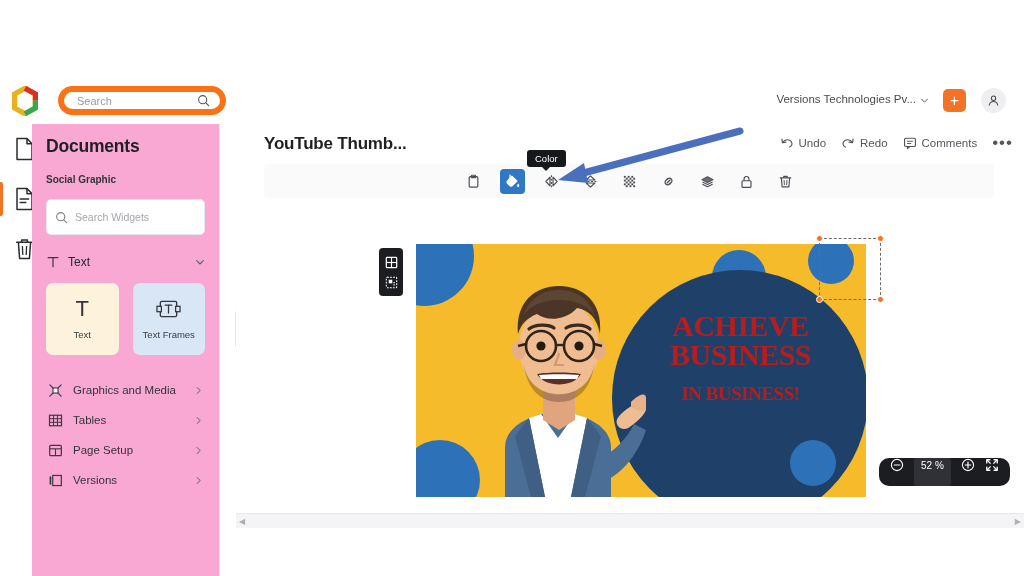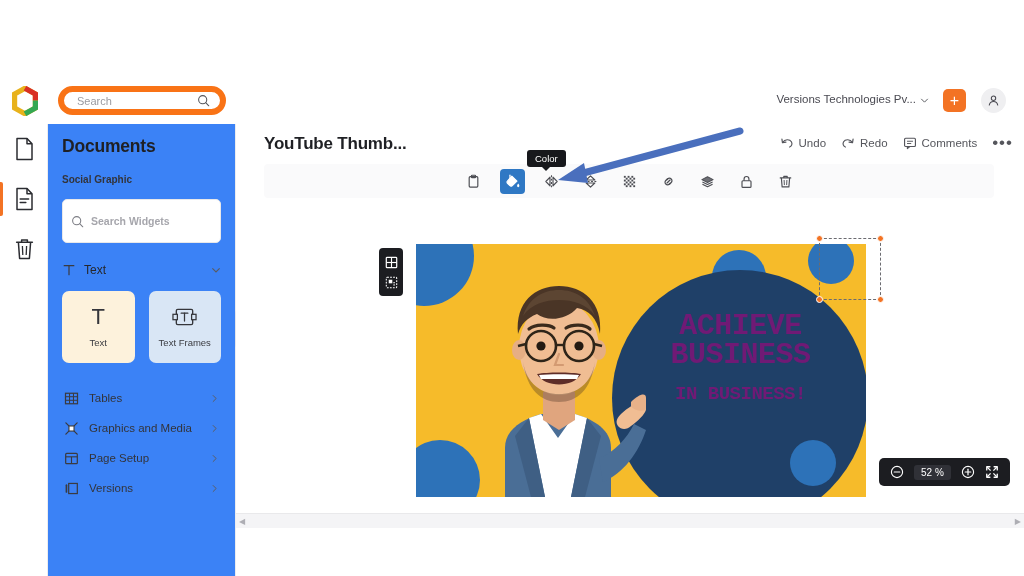--- a/index.html
+++ b/index.html
@@ -52,28 +52,28 @@
     position: relative; width: 48px; height: 50px;
     display: flex; align-items: center; justify-content: center;
   }
   .rail-item.active::before {
     content: ""; position: absolute; left: 0; top: 8px;
     width: 3px; height: 34px; background: #f37324; border-radius: 0 2px 2px 0;
   }
 
   
   .panel {
-    position: absolute; left: 48px; top: 124px; width: 188px; height: 452px;
-    background: #3b82f6; border-right: 1px solid #ececee; padding: 12px 14px 0 14px;
+    position: absolute; left: 32px; top: 124px; width: 188px; height: 452px;
+    background: #f9a8d4; border-right: 1px solid #ececee; padding: 12px 14px 0 14px;
   }
   .panel-title { font-size: 17.5px; font-weight: bold; color: #1f2024; letter-spacing: -0.2px; }
   .panel-sub { font-size: 10px; font-weight: bold; color: #33343a; margin-top: 17px; }
   .widget-search {
-    margin-top: 14px; height: 44px; border: 1px solid #e8e8ea; border-radius: 5px;
-    background: #fff; display: flex; align-items: center; padding: 0 8px; gap: 7px; font-weight: bold;
+    margin-top: 14px; height: 36px; border: 1px solid #e8e8ea; border-radius: 5px;
+    background: #fff; display: flex; align-items: center; padding: 0 8px; gap: 7px;
   }
   .widget-search .ph { font-size: 10.5px; color: #a6a6ac; }
 
   .sect-head {
     margin-top: 18px; display: flex; align-items: center; gap: 8px; height: 18px;
   }
   .sect-head .lbl { font-size: 12px; color: #26272c; flex: 1; }
 
   .cards { display: flex; gap: 14px; margin-top: 12px; }
   .card {
@@ -140,22 +140,22 @@
     background: #ffffff;
   }
   .artboard {
     position: absolute; left: 180px; top: 36px; width: 450px; height: 253px;
     background: #f6bb2a; overflow: hidden;
   }
   .circ { position: absolute; border-radius: 50%; }
 
   .headline {
     position: absolute; left: 222px; top: 68px; width: 205px;
-    text-align: center; color: #701a75;
-    font-family: Liberation Mono, monospace; font-weight: bold;
+    text-align: center; color: #b91c1c;
+    font-family: Liberation Serif, serif; font-weight: bold;
     line-height: 0.95; letter-spacing: -0.5px;
   }
   .hl1 { font-size: 30px; }
   .hl2 { font-size: 30px; }
   .hl3 { font-size: 19px; margin-top: 16px; text-align: center; }
 
   .person {
     position: absolute; left: 55px; top: 18px; width: 175px; height: 235px;
   }
 
@@ -172,22 +172,22 @@
   .grid-widget {
     position: absolute; left: 143px; top: 40px; width: 24px; height: 48px;
     background: #1c1d21; border-radius: 4px;
     display: flex; flex-direction: column; align-items: center;
     justify-content: space-around; padding: 4px 0;
   }
 
   
   .zoombar {
     position: absolute; right: 14px; bottom: 42px; height: 28px;
-    background: #1c1d21; border-radius: 5px;
-    display: flex; align-items: center; gap: 10px; padding: 0 11px;
+    background: #1c1d21; border-radius: 10px;
+    display: flex; gap: 10px; padding: 0 11px;
   }
   .zoom-val {
     background: #303137; border-radius: 3px; color: #fff;
     font-size: 10px; padding: 2px 7px; display: flex; gap: 3px;
   }
 
   
   .hscroll {
     position: absolute; left: 0; bottom: 0; width: 788px; height: 15px;
     background: #f4f4f6; border-top: 1px solid #e9e9eb;
@@ -297,37 +297,37 @@
           <line x1="9.5" y1="7" x2="16.5" y2="7" stroke="#35363b" stroke-width="1.3" stroke-linecap="round"></line>
           <line x1="13" y1="7" x2="13" y2="15.2" stroke="#35363b" stroke-width="1.3" stroke-linecap="round"></line>
         </svg>
         <span class="cap">Text Frames</span>
       </div>
     </div>
 
     <div class="menu">
       <div class="menu-row">
         <svg width="15" height="15" viewBox="0 0 16 16">
+          <path d="M2 2 L14 14 M14 2 L2 14" stroke="#3a3b40" stroke-width="1.35" stroke-linecap="round"></path>
+          <rect x="5.3" y="5.3" width="5.4" height="5.4" fill="#fdfdfd" stroke="#3a3b40" stroke-width="1.2"></rect>
+        </svg>
+        <span class="lbl">Graphics and Media</span>
+        <svg width="9" height="9" viewBox="0 0 12 12">
+          <path d="M4.2 2 L8.2 6 L4.2 10" fill="none" stroke="#5a5b61" stroke-width="1.3" stroke-linecap="round"></path>
+        </svg>
+      </div>
+      <div class="menu-row">
+        <svg width="15" height="15" viewBox="0 0 16 16">
           <rect x="1.6" y="2.4" width="12.8" height="11.2" fill="none" stroke="#3a3b40" stroke-width="1.3"></rect>
           <line x1="1.6" y1="6.1" x2="14.4" y2="6.1" stroke="#3a3b40" stroke-width="1.1"></line>
           <line x1="1.6" y1="9.9" x2="14.4" y2="9.9" stroke="#3a3b40" stroke-width="1.1"></line>
           <line x1="5.9" y1="2.4" x2="5.9" y2="13.6" stroke="#3a3b40" stroke-width="1.1"></line>
           <line x1="10.1" y1="2.4" x2="10.1" y2="13.6" stroke="#3a3b40" stroke-width="1.1"></line>
         </svg>
         <span class="lbl">Tables</span>
-        <svg width="9" height="9" viewBox="0 0 12 12">
-          <path d="M4.2 2 L8.2 6 L4.2 10" fill="none" stroke="#5a5b61" stroke-width="1.3" stroke-linecap="round"></path>
-        </svg>
-      </div>
-      <div class="menu-row">
-        <svg width="15" height="15" viewBox="0 0 16 16">
-          <path d="M2 2 L14 14 M14 2 L2 14" stroke="#3a3b40" stroke-width="1.35" stroke-linecap="round"></path>
-          <rect x="5.3" y="5.3" width="5.4" height="5.4" fill="#fdfdfd" stroke="#3a3b40" stroke-width="1.2"></rect>
-        </svg>
-        <span class="lbl">Graphics and Media</span>
         <svg width="9" height="9" viewBox="0 0 12 12">
           <path d="M4.2 2 L8.2 6 L4.2 10" fill="none" stroke="#5a5b61" stroke-width="1.3" stroke-linecap="round"></path>
         </svg>
       </div>
       <div class="menu-row">
         <svg width="15" height="15" viewBox="0 0 16 16">
           <rect x="1.8" y="2.6" width="12.4" height="10.8" rx="1" fill="none" stroke="#3a3b40" stroke-width="1.3"></rect>
           <line x1="1.8" y1="6.2" x2="14.2" y2="6.2" stroke="#3a3b40" stroke-width="1.2"></line>
           <line x1="8" y1="6.2" x2="8" y2="13.4" stroke="#3a3b40" stroke-width="1.2"></line>
         </svg>

